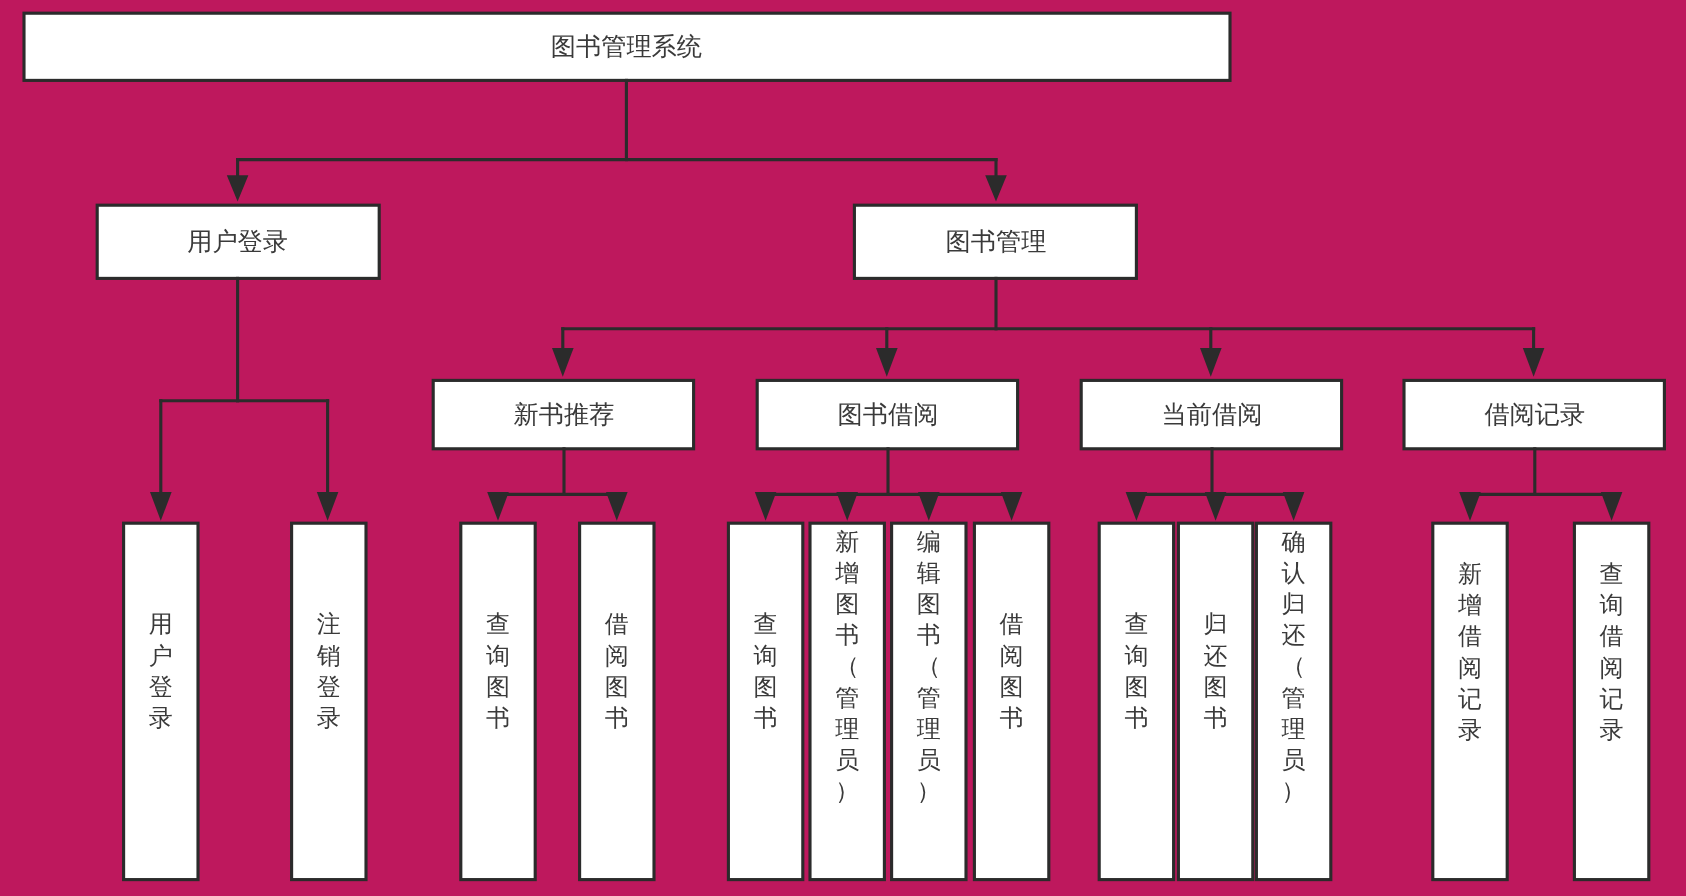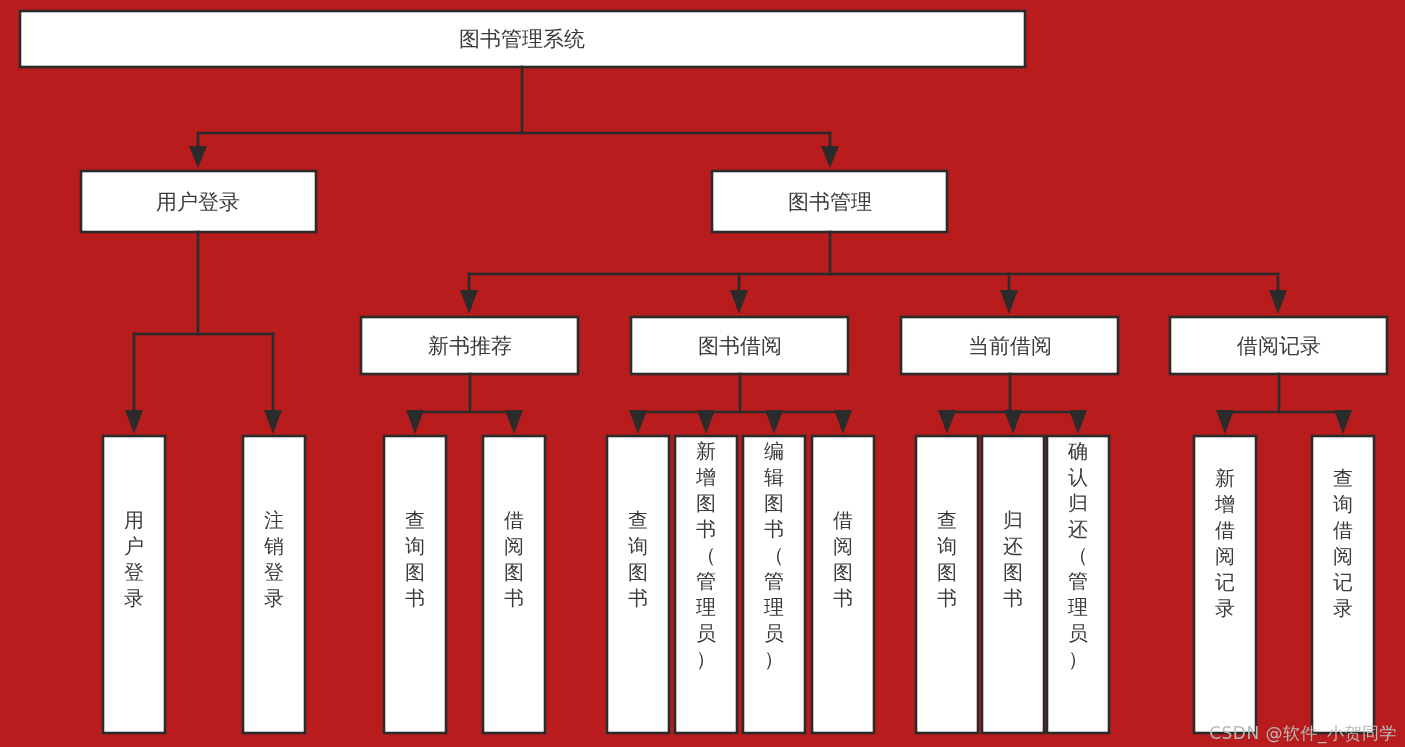--- a/index.html
+++ b/index.html
@@ -11,21 +11,21 @@
   body {
     width: 1405px;
     height: 747px;
     font-family: "DejaVu Sans", "Liberation Sans", sans-serif;
     overflow: hidden;
   }
   #diagram-root {
     position: relative;
     width: 1405px;
     height: 747px;
-    background: #b91c1c;
+    background: #be185d;
   }
   svg#flowchart {
     position: absolute;
     left: 0;
     top: 0;
     width: 1405px;
     height: 747px;
   }
   .node-rect {
     fill: #ffffff;
@@ -222,15 +222,14 @@
       <rect class="node-rect" x="1194" y="436" width="62" height="297"></rect>
       <text class="node-text-vert" x="1225" y="485"><tspan x="1225" dy="0">新</tspan><tspan x="1225" dy="26">增</tspan><tspan x="1225" dy="26">借</tspan><tspan x="1225" dy="26">阅</tspan><tspan x="1225" dy="26">记</tspan><tspan x="1225" dy="26">录</tspan></text>
     </g>
     <g>
       <rect class="node-rect" x="1312" y="436" width="62" height="297"></rect>
       <text class="node-text-vert" x="1343" y="485"><tspan x="1343" dy="0">查</tspan><tspan x="1343" dy="26">询</tspan><tspan x="1343" dy="26">借</tspan><tspan x="1343" dy="26">阅</tspan><tspan x="1343" dy="26">记</tspan><tspan x="1343" dy="26">录</tspan></text>
     </g>
 
   </svg>
 
-  <div class="watermark">CSDN @软件_小贺同学</div>
 
 </div>
 
 </body></html>

